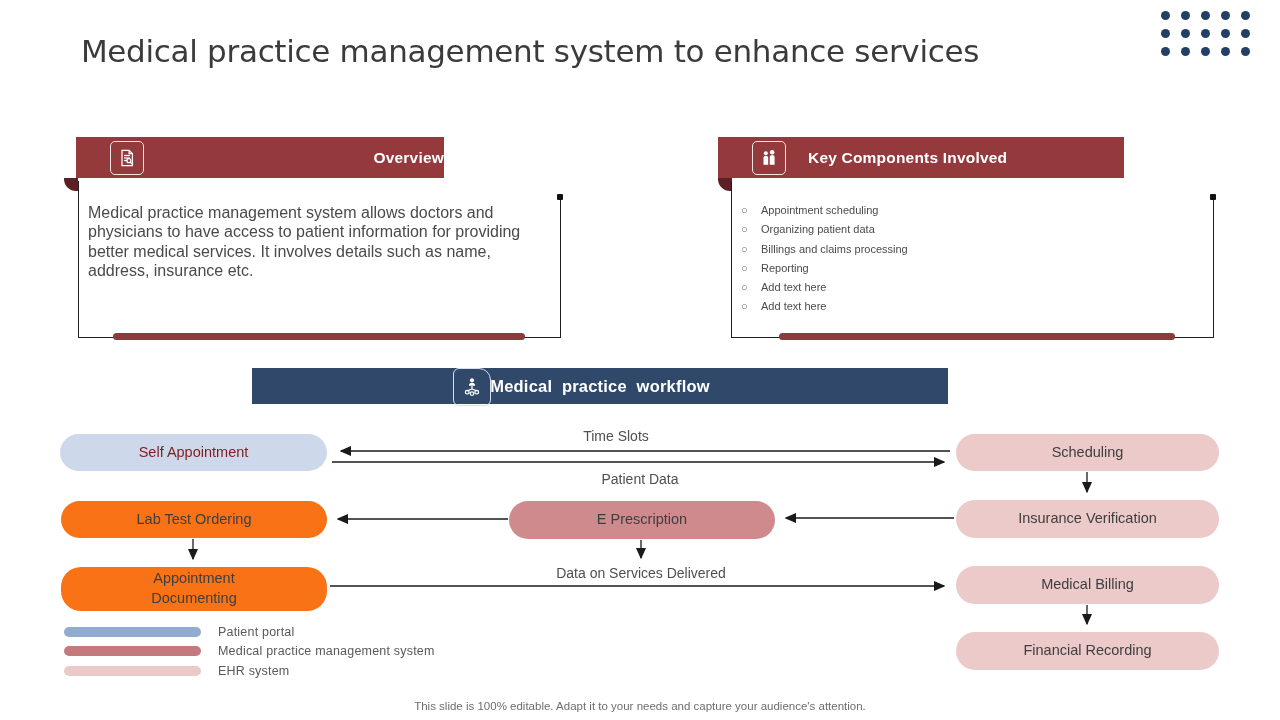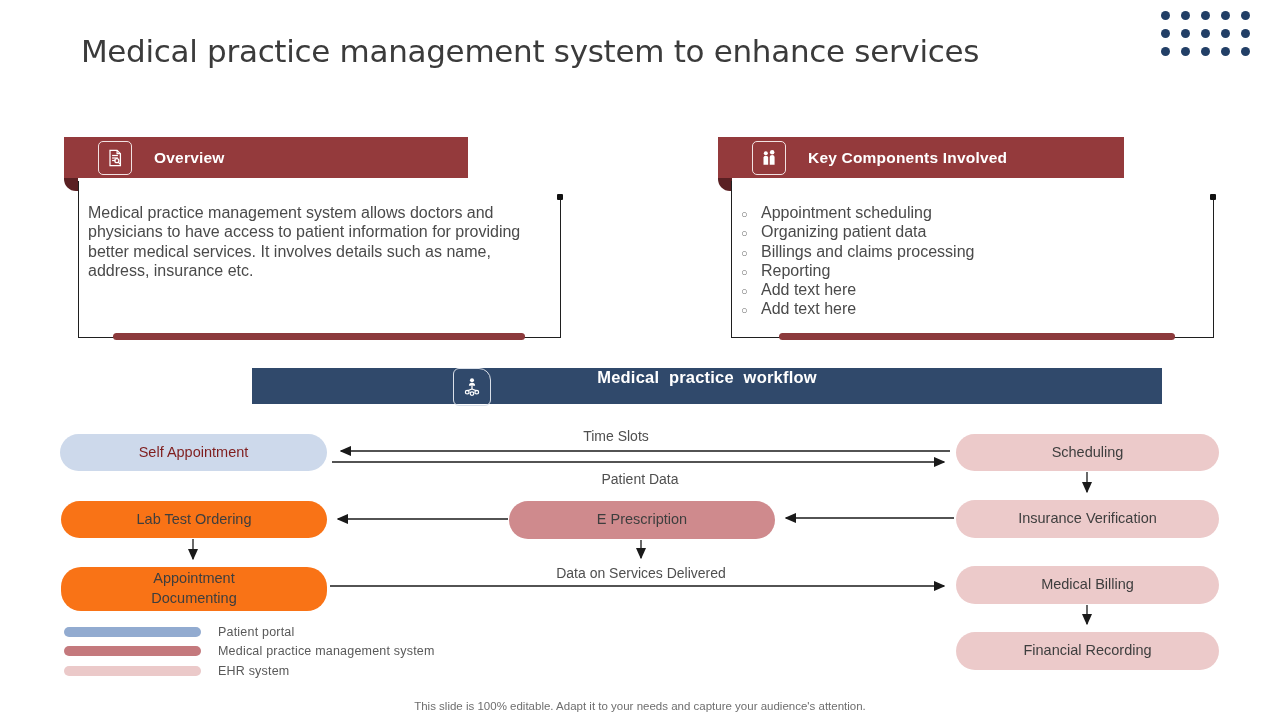--- a/index.html
+++ b/index.html
@@ -22,25 +22,25 @@
   .card-header .card-title{margin-left:90px;color:#ffffff;font-weight:bold;font-size:15.5px;letter-spacing:0.2px;}
   .fold{position:absolute;width:14px;height:13px;background:#5a2023;border-radius:0 0 0 12px;}
   .vline{position:absolute;width:1px;background:#1f1f1f;}
   .hline{position:absolute;height:1px;background:#1f1f1f;}
   .corner-dot{position:absolute;width:6px;height:6px;background:#111;border-radius:1px;}
   .maroon-bar{position:absolute;height:7px;background:#8c3a3c;border-radius:3.5px;}
   .card-body-text{position:absolute;font-size:16px;line-height:19.3px;color:#4a4a4a;}
   .bullet-list{position:absolute;}
   .bullet-row{display:flex;align-items:baseline;height:19.3px;}
   .bullet-glyph{font-size:11px;color:#6a6a6a;width:20px;flex:0 0 20px;}
-  .bullet-text{font-size:16px;color:#4a4a4a;}
-
-  
-  .wf-bar{position:absolute;left:252px;top:368px;width:910px;height:36px;background:#30496b;
-    display:flex;align-items:flex-start;justify-content:center;}
+  .bullet-text{font-size:11px;color:#4a4a4a;}
+
+  
+  .wf-bar{position:absolute;left:252px;top:368px;width:696px;height:36px;background:#30496b;
+    display:flex;align-items:center;justify-content:center;}
   .wf-icon-box{position:absolute;left:201px;top:0px;width:36px;height:36px;border:1px solid #d9dfe8;
     border-radius:6px 12px 6px 6px;display:flex;align-items:center;justify-content:center;}
   .wf-title{color:#ffffff;font-weight:bold;font-size:16.5px;word-spacing:5px;letter-spacing:0.2px;}
 
   .pill{position:absolute;border-radius:20px;display:flex;align-items:center;justify-content:center;
     text-align:center;font-size:14.5px;color:#3e3e3e;line-height:1.35;}
   .pill.lightblue{background:#cdd9eb;color:#7f1d1d;}
   .pill.blue{background:#f97316;}
   .pill.rose{background:#cf8a8d;}
   .pill.pink{background:#eccaca;}
@@ -74,21 +74,21 @@
       <span></span>
       <span></span>
       <span></span>
     <span></span>
       <span></span>
       <span></span>
       <span></span>
       <span></span>
   </div>
 
-  <div class="card-header" style="left:64px;top:137px;width:404px;">
+  <div class="card-header" style="left:76px;top:137px;width:368px;justify-content:flex-end;">
     <span class="icon-box">
       <svg width="20" height="20" viewBox="0 0 24 24" fill="none" stroke="#ffffff" stroke-width="1.5">
         <path d="M6 2.8 H14.5 L18.5 6.8 V21 H6 Z"></path>
         <path d="M14.5 2.8 V6.8 H18.5"></path>
         <line x1="8.5" y1="9" x2="15.5" y2="9"></line>
         <line x1="8.5" y1="12" x2="15.5" y2="12"></line>
         <line x1="8.5" y1="15" x2="12.5" y2="15"></line>
         <circle cx="14.2" cy="15.2" r="2.4"></circle>
         <line x1="15.9" y1="17" x2="18" y2="19.2"></line>
       </svg>

